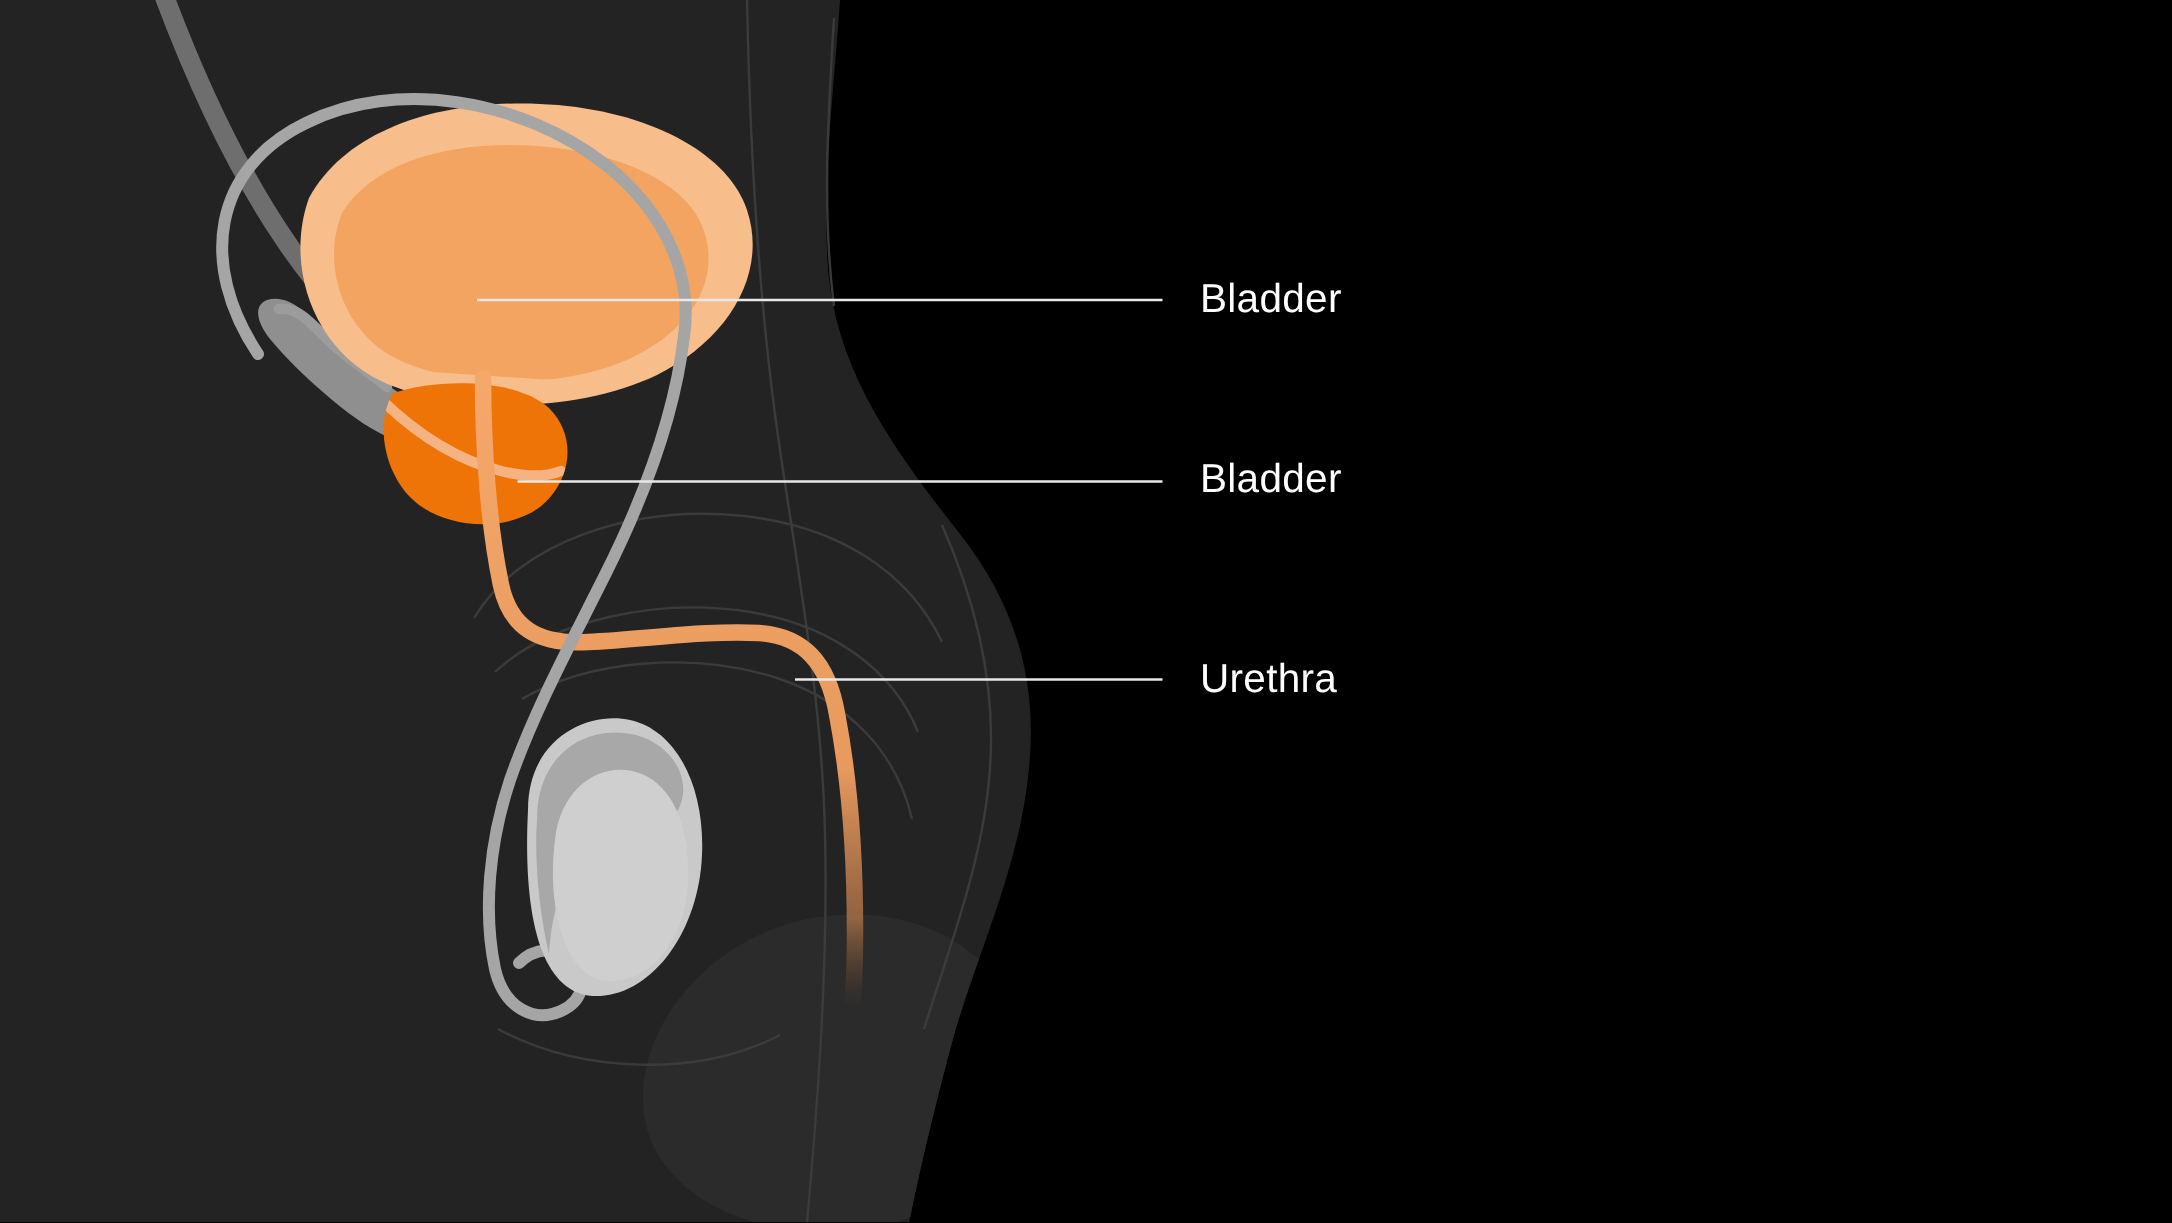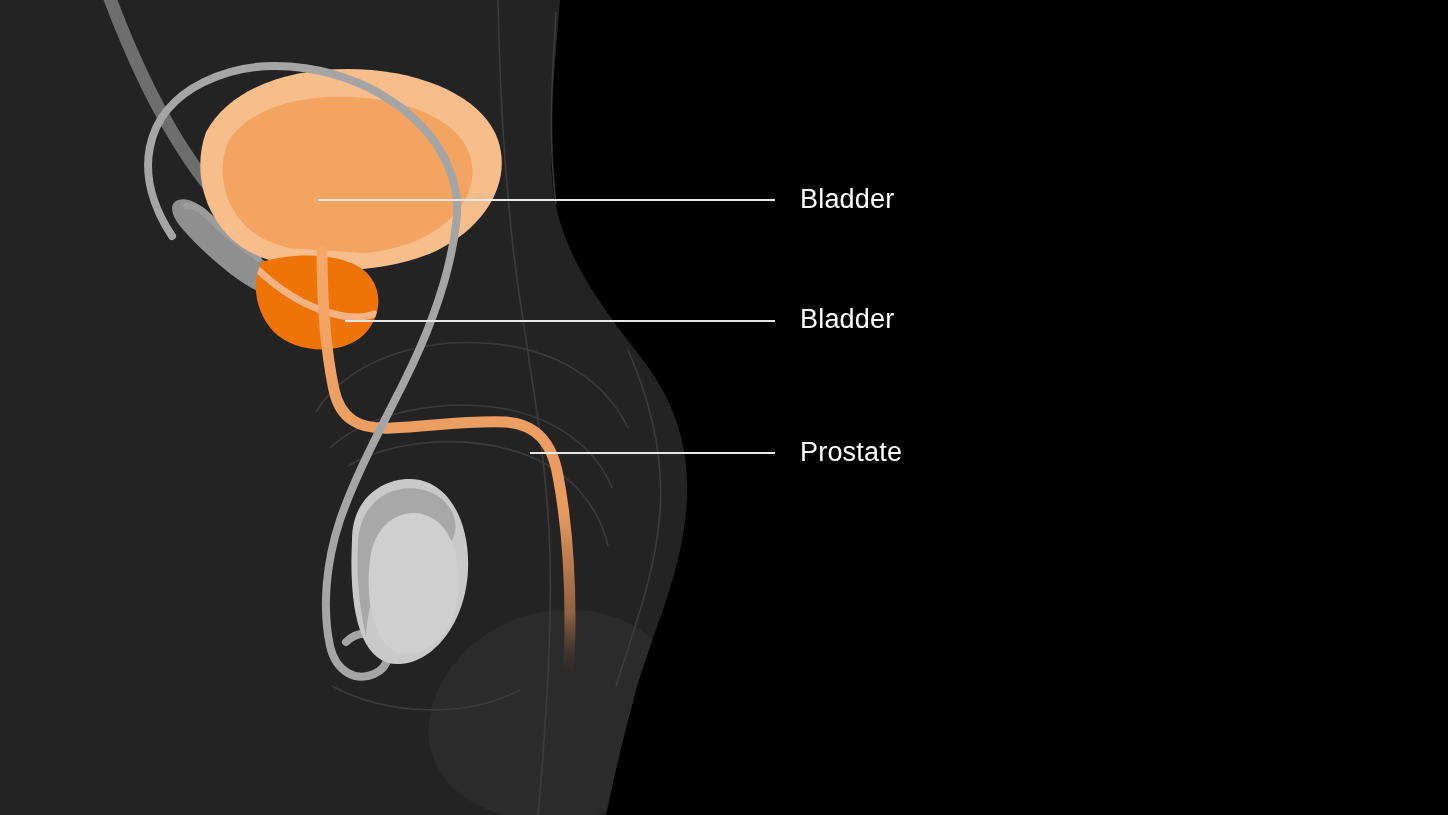--- a/index.html
+++ b/index.html
@@ -207,15 +207,15 @@
       <line x1="345" y1="321" x2="775" y2="321"></line>
       <line x1="530" y1="453" x2="775" y2="453"></line>
     </g>
 
   </svg>
 
   <div class="label" id="label-bladder">Bladder</div>
 
   <div class="label" id="label-prostate">Bladder</div>
 
-  <div class="label" id="label-urethra">Prostate</div>
+  <div class="label" id="label-urethra">Urethra</div>
 
 </div>
 
 </body></html>

